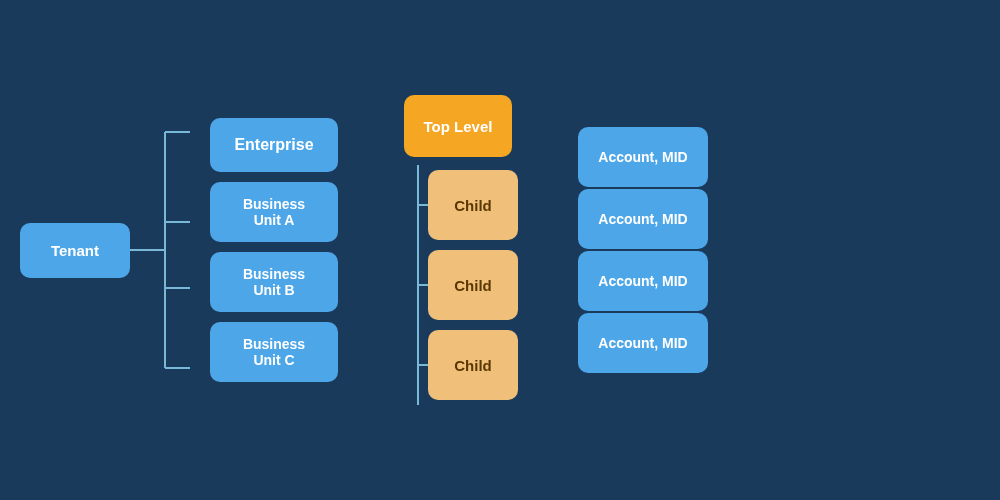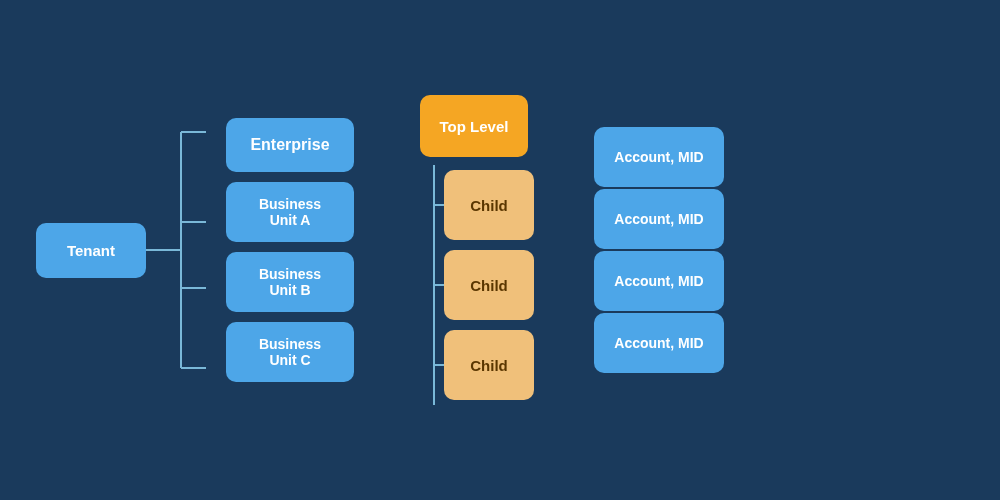--- a/index.html
+++ b/index.html
@@ -46,21 +46,21 @@
       gap: 0;
       width: 960px;
     }
   </style>
 </head>
 <body>
 
 <div class="main-layout">
 
   <div style="display:flex;align-items:center;">
-    <div class="node node-blue" style="width:110px;height:55px;font-size:15px;margin-left:16px;">
+    <div class="node node-blue" style="width:110px;height:55px;font-size:15px;">
       <span>Tenant</span>
     </div>
   </div>
 
   <div style="position:relative; width:80px; height:290px; flex-shrink:0;">
     <svg width="80" height="290">
 
       <line x1="0" y1="145" x2="35" y2="145" stroke="#7ab8d8" stroke-width="2"></line>
 
       <line x1="35" y1="27" x2="35" y2="263" stroke="#7ab8d8" stroke-width="2"></line>

